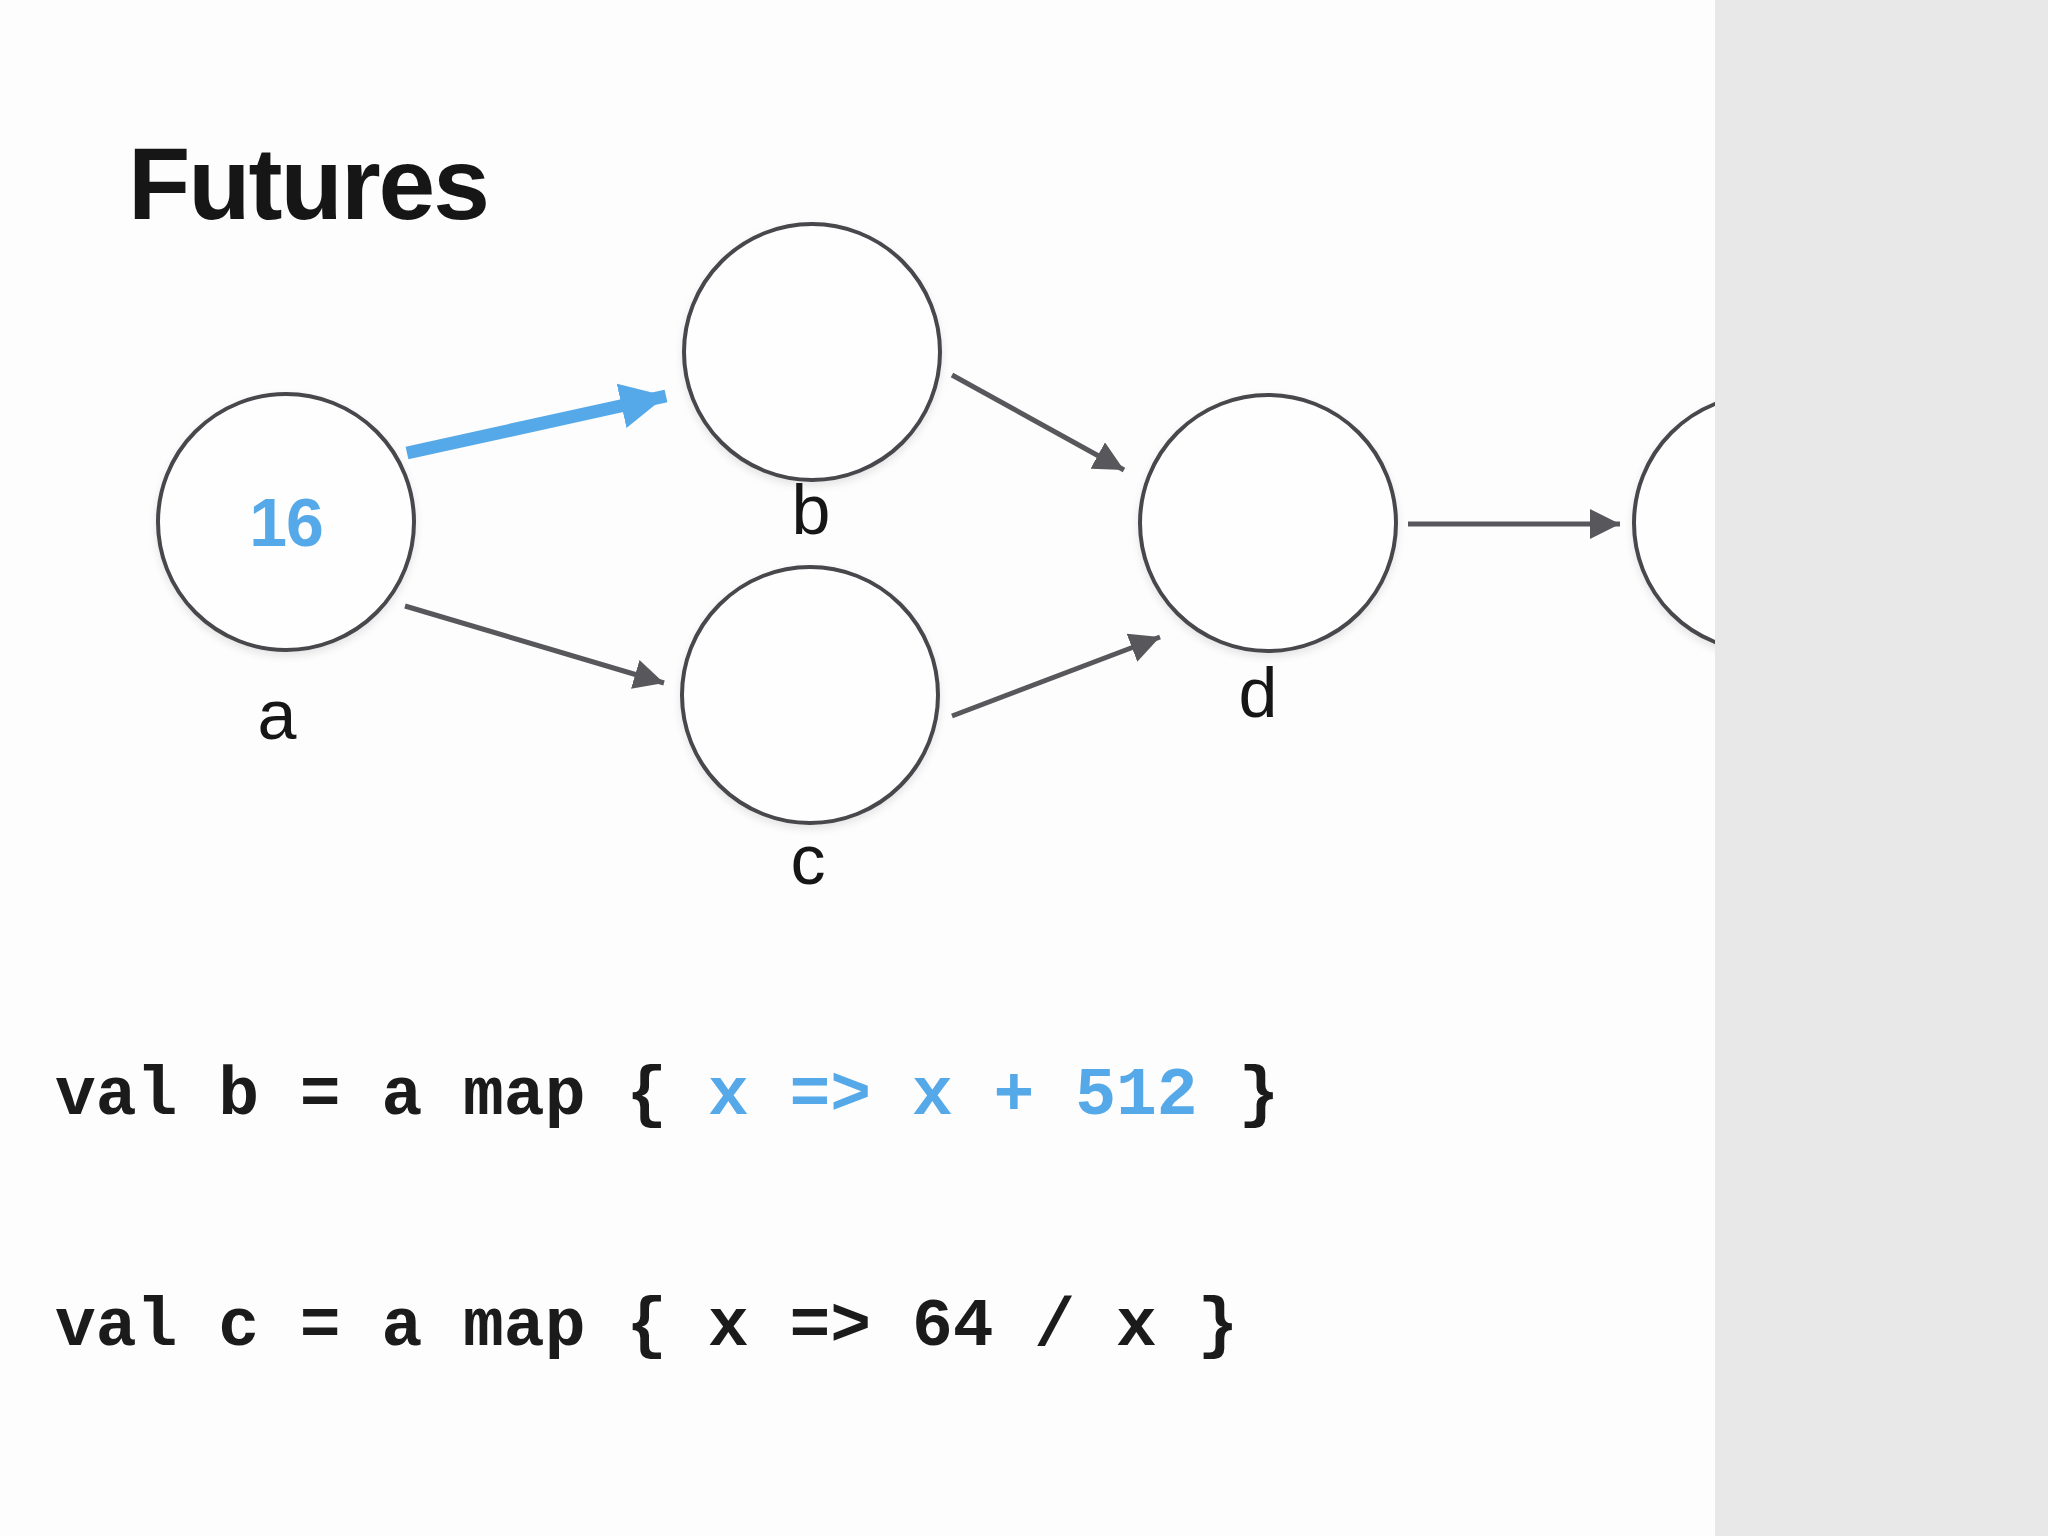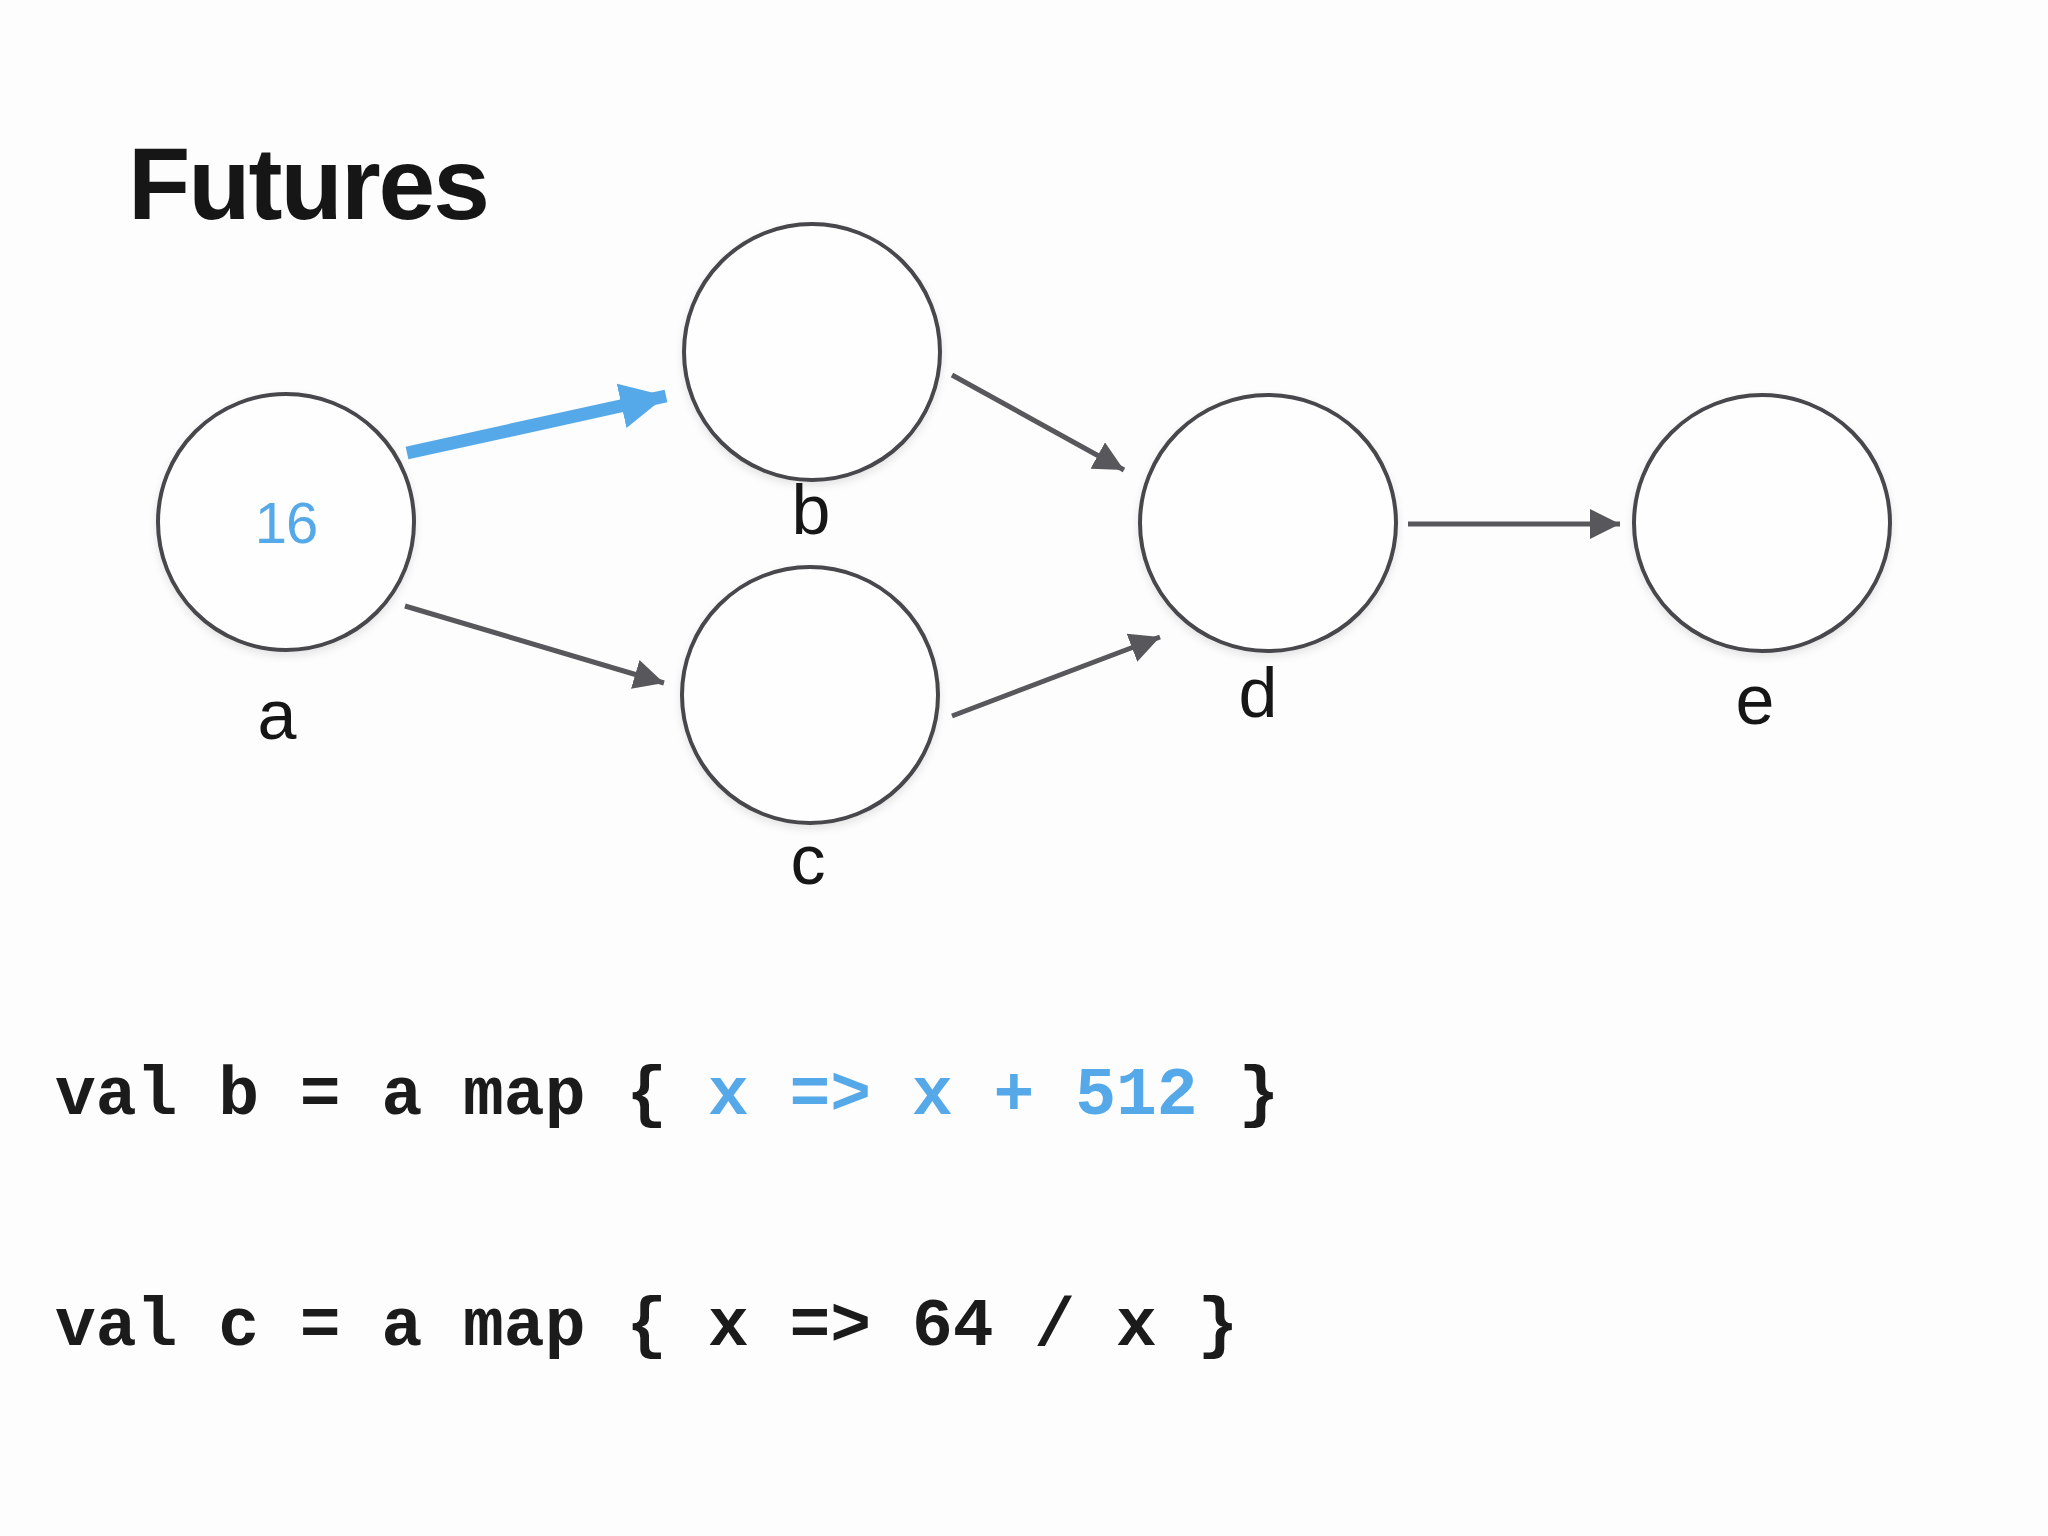--- a/index.html
+++ b/index.html
@@ -1,18 +1,18 @@
 <!DOCTYPE html>
 <html style="--accent-blue: #56a9e8; --edge-gray: #58585c; --node-border: #47474c; --text: #161616; --background: #fdfdfd;"><head>
 <meta charset="utf-8">
 <style>
   html,body{margin:0;padding:0;background:#e8e8e8;}
   .slide{
     position:relative;
-    width:2048px;height:1536px;
+    width:1715px;height:1536px;
     background:var(--background,#fdfdfd);
     overflow:hidden;
     font-family:"Liberation Sans",sans-serif;
   }
   .slide-title{
     position:absolute;left:128px;top:133px;
     font-size:102px;line-height:102px;font-weight:800;
     letter-spacing:-2px;color:var(--text,#161616);
   }
   
@@ -28,21 +28,21 @@
     box-shadow:0 4px 9px rgba(0,0,0,0.10);
     box-sizing:border-box;
     display:flex;align-items:center;justify-content:center;
   }
   .node-a{left:156px;top:392px;}
   .node-b{left:682px;top:222px;}
   .node-c{left:680px;top:565px;}
   .node-d{left:1138px;top:393px;}
   .node-e{left:1632px;top:393px;}
   .node-value{
-    font-size:58px;font-weight:400;color:var(--accent-blue,#56a9e8);
+    font-size:68px;font-weight:700;color:var(--accent-blue,#56a9e8);
     letter-spacing:-1px;
   }
   .node-label{
     position:absolute;transform:translateX(-50%);
     font-size:70px;line-height:70px;font-weight:400;
     color:var(--text,#161616);
   }
   .label-a{left:277px;top:680px;}
   .label-b{left:811px;top:475px;}
   .label-c{left:808px;top:825px;}

